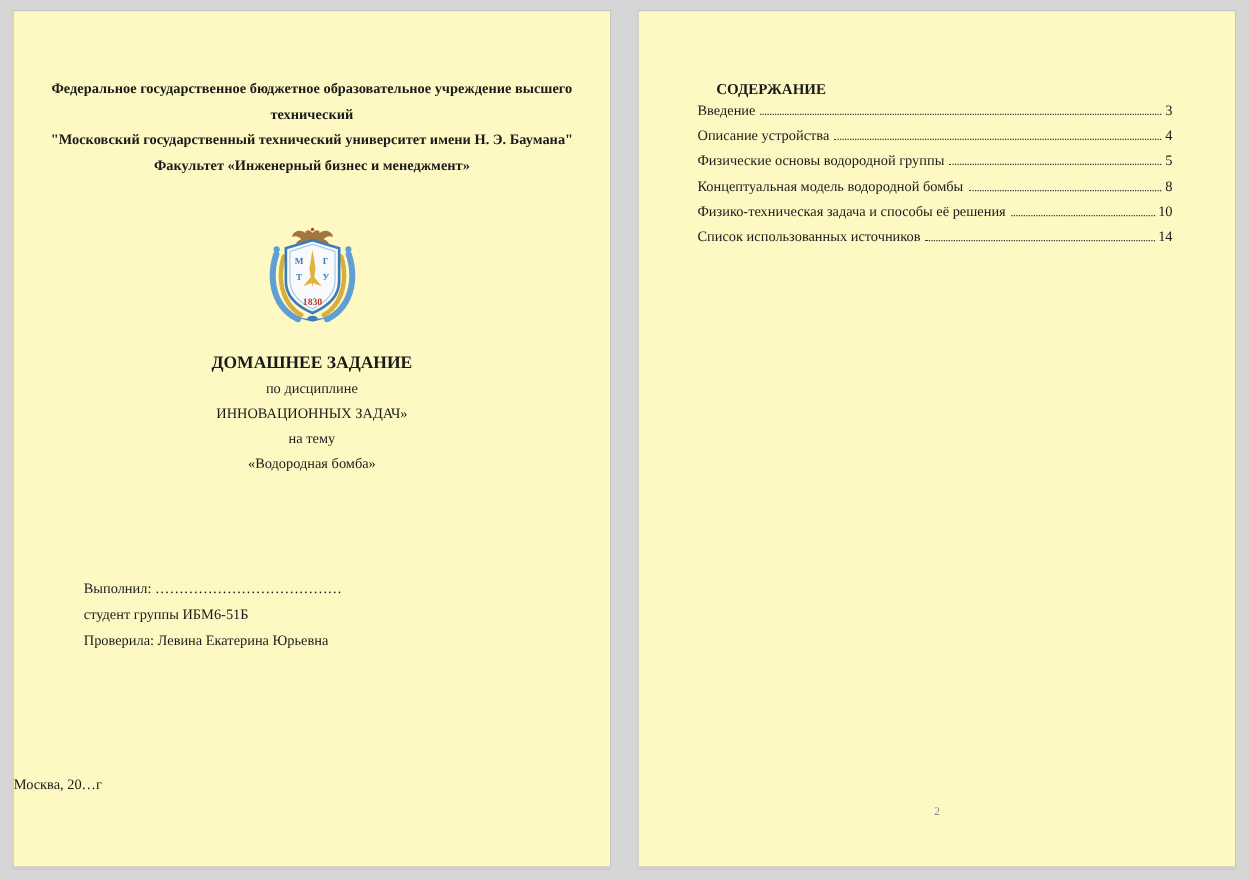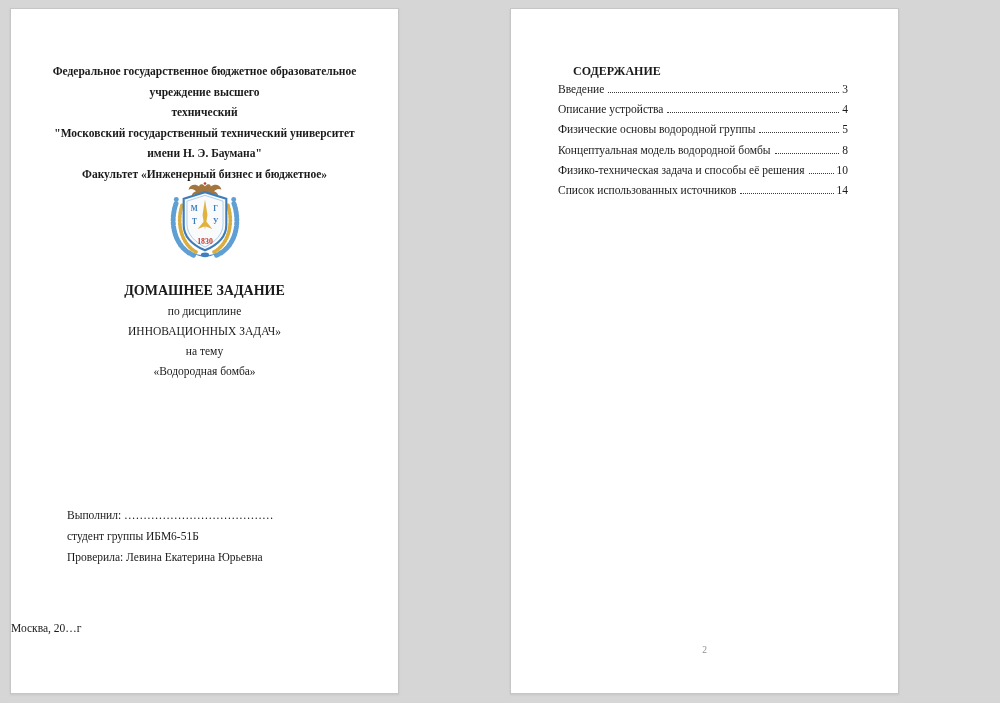--- a/index.html
+++ b/index.html
@@ -7,23 +7,23 @@
   body {
     background: #d6d6d6;
     font-family: "Liberation Serif", "DejaVu Serif", serif;
     color: #1a1a1a;
     position: relative;
     overflow: hidden;
   }
   .page {
     position: absolute;
     top: 8px;
-    width: 389px;
+    width: 479px;
     height: 686px;
-    background: #ffffff;
+    background: #fef9c3;
     border: 1px solid #c6c6c6;
     box-shadow: 0 1px 2px rgba(0,0,0,0.08);
   }
   #page-1 { left: 10px; }
   #page-2 { left: 510px; }
 
   
   .header-block {
     position: absolute;
     top: 52px; left: 28px; right: 28px;
@@ -44,21 +44,20 @@
     font-size: 11.5px;
     line-height: 20px;
   }
   .title-block .doc-heading { font-weight: bold; font-size: 14px; }
   .author-block {
     position: absolute;
     top: 452px; left: 56px; right: 40px;
     font-size: 11.5px;
     line-height: 21px;
     text-align: left;
-    margin-top: 44px;
   }
   .footer-city {
     position: absolute;
     top: 613px; left: 0; right: 0;
     font-size: 11.5px;
   }
 
   
   .toc-heading {
     position: absolute;
@@ -95,21 +94,21 @@
 </style>
 </head>
 <body>
 
 <div class="page" id="page-1">
 
   <div class="header-block">
     <div>Федеральное государственное бюджетное образовательное учреждение высшего</div>
     <div>технический</div>
     <div>"Московский государственный технический университет имени Н. Э. Баумана"</div>
-    <div>Факультет «Инженерный бизнес и бюджетное»</div>
+    <div>Факультет «Инженерный бизнес и менеджмент»</div>
   </div>
 
   <div class="emblem-wrap">
     <svg width="84" height="82" viewBox="0 0 100 100">
 
       <path d="M36,93 C13,83 6,54 15,29" fill="none" stroke="#5f9fd4" stroke-width="6" stroke-dasharray="2.6,2.1" stroke-linecap="round"></path>
       <path d="M39,89 C21,79 15,54 22,32" fill="none" stroke="#d9ae3e" stroke-width="4.5" stroke-dasharray="2.4,2" stroke-linecap="round"></path>
       <path d="M64,93 C87,83 94,54 85,29" fill="none" stroke="#5f9fd4" stroke-width="6" stroke-dasharray="2.6,2.1" stroke-linecap="round"></path>
       <path d="M61,89 C79,79 85,54 78,32" fill="none" stroke="#d9ae3e" stroke-width="4.5" stroke-dasharray="2.4,2" stroke-linecap="round"></path>
       <circle cx="15" cy="25" r="3" fill="#5f9fd4"></circle>

